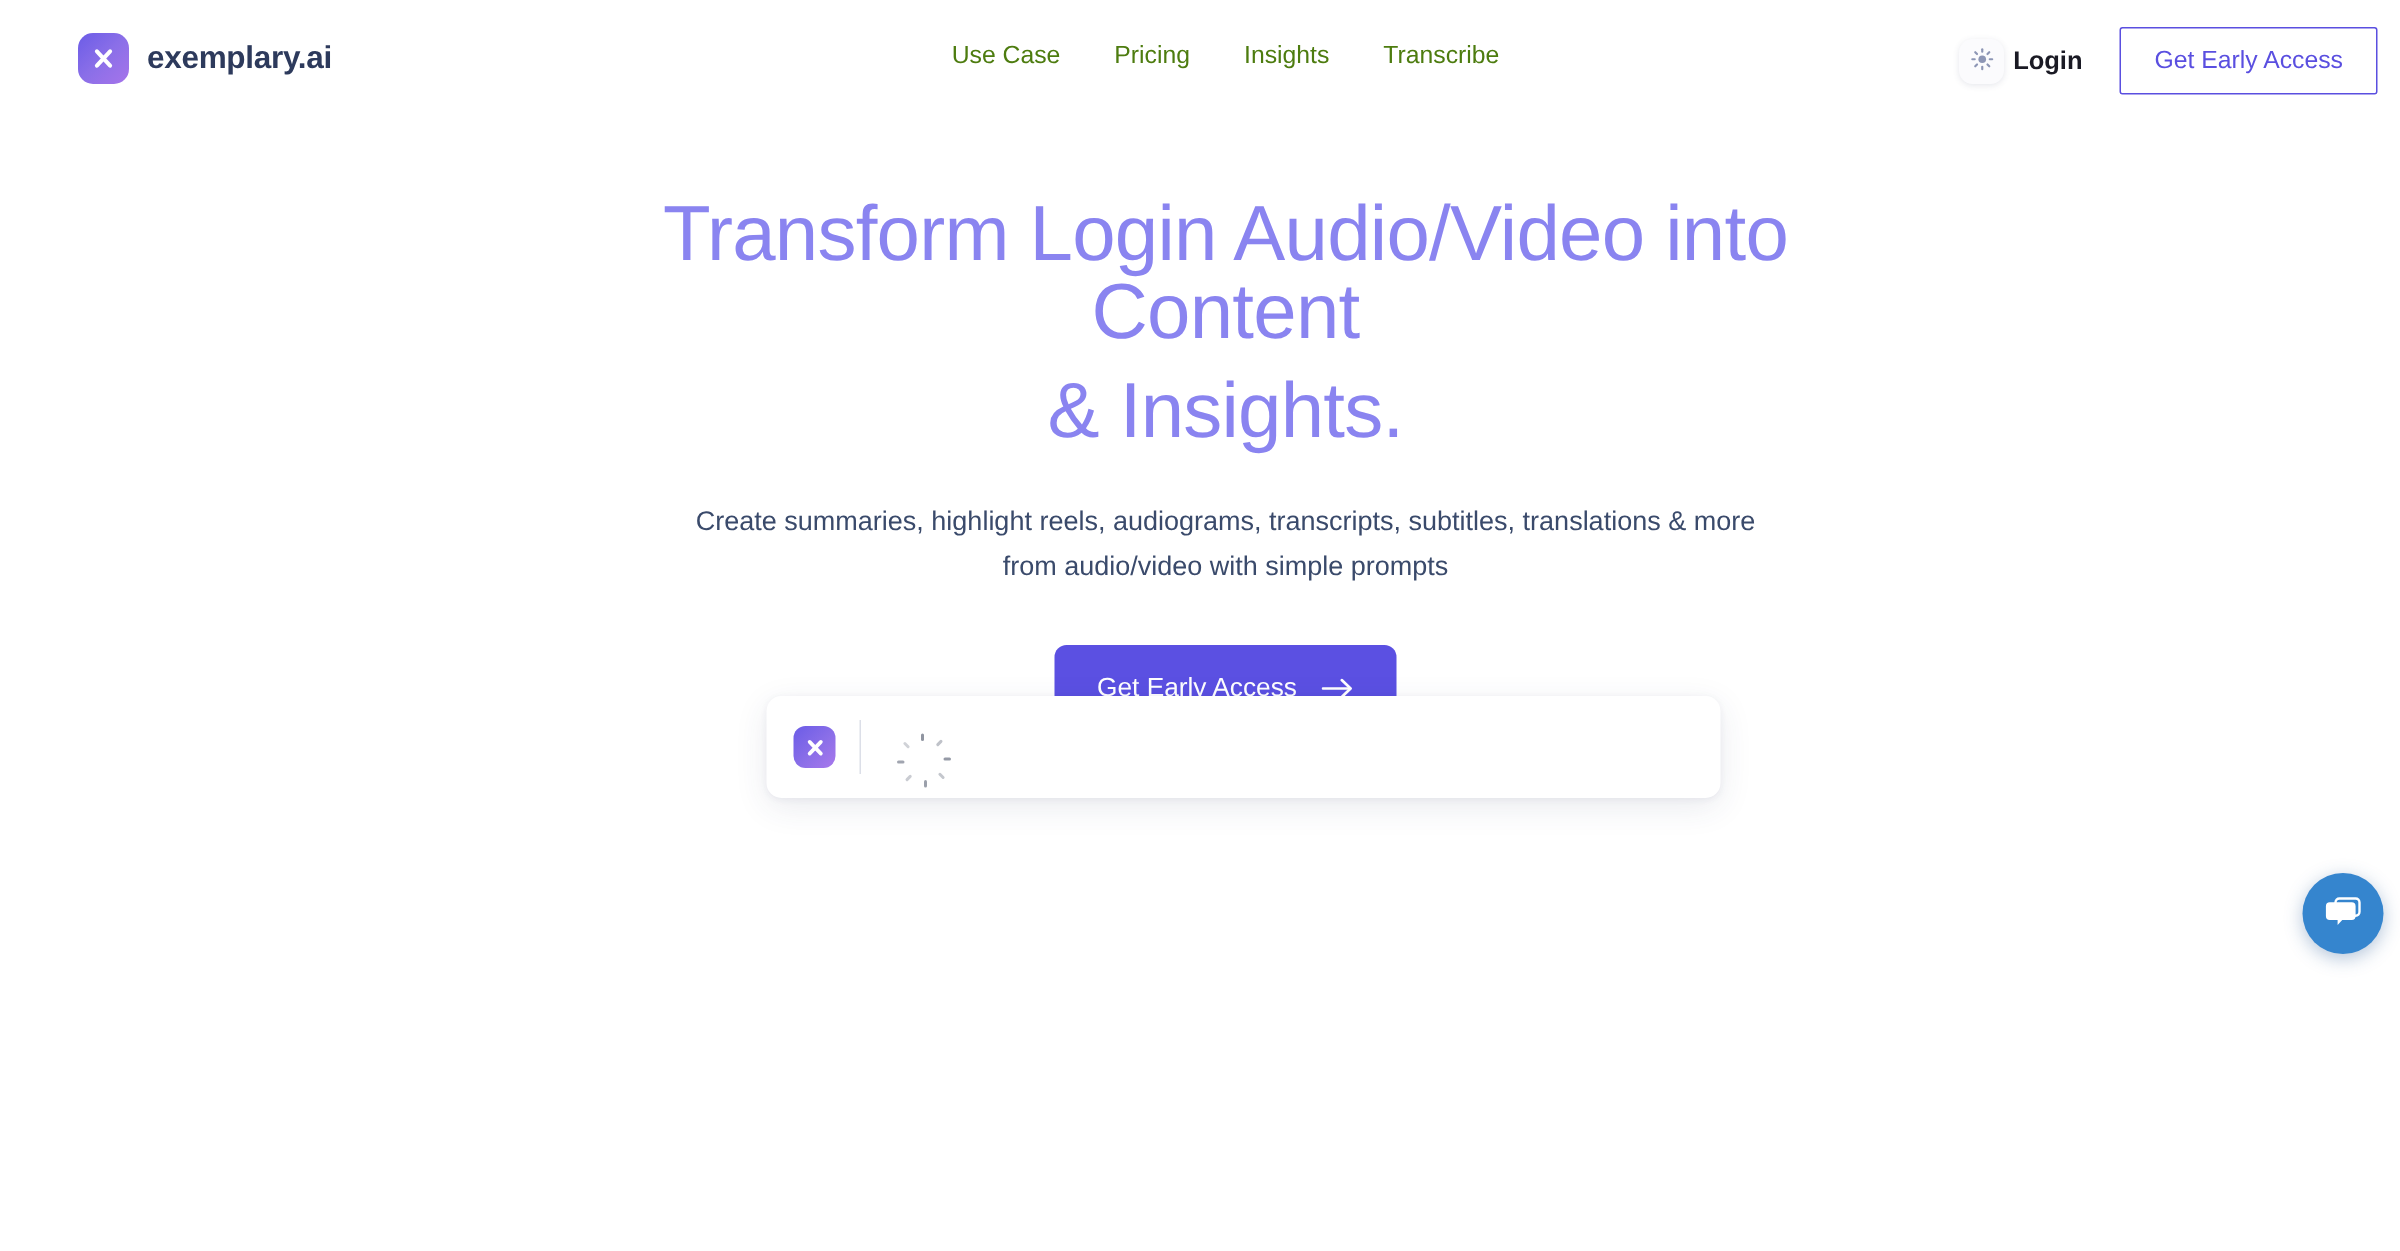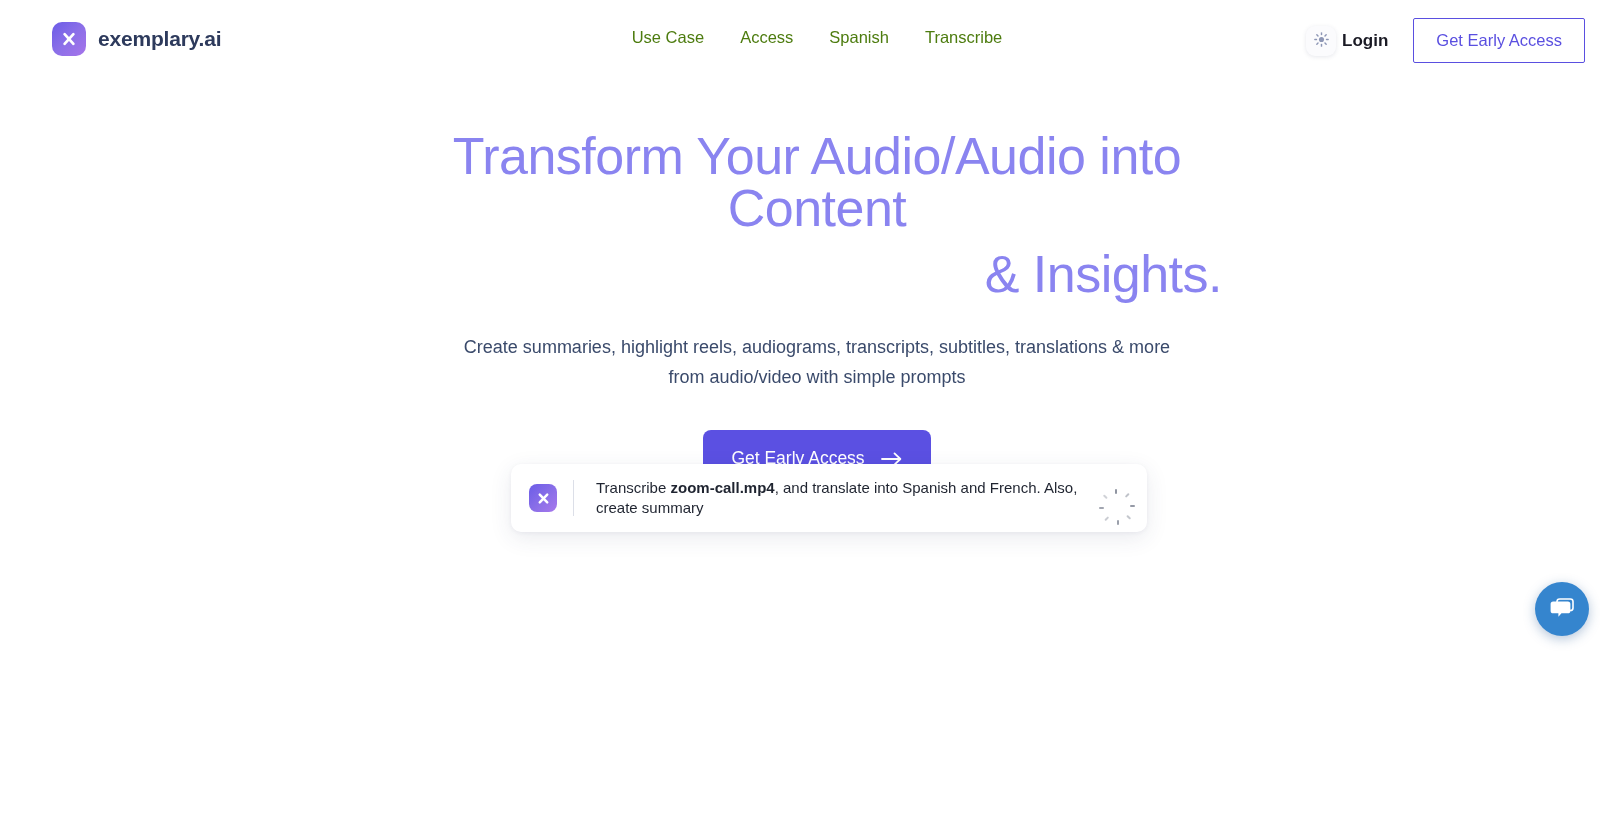--- a/index.html
+++ b/index.html
@@ -134,21 +134,21 @@
 
   .hero-title {
     font-size: 52px;
     line-height: 1.0;
     font-weight: normal;
     color: #8a84f0;
     letter-spacing: -0.5px;
     max-width: 810px;
     margin: 0 auto;
   }
-  .hero-title .line2 { display: block; margin-top: 14px; text-align: right; }
+  .hero-title .line2 { display: block; margin-top: 14px; }
 
   .hero-sub {
     margin: 33px auto 0;
     max-width: 720px;
     font-size: 18px;
     line-height: 1.65;
     color: #3a4a6b;
   }
 
   .hero-cta-wrap {
@@ -262,22 +262,22 @@
       <span class="logo-mark">
         <svg width="20" height="20" viewBox="0 0 20 20" aria-hidden="true">
           <path d="M5.6 5.2 L14.4 14.8 M14.4 5.2 L5.6 14.8" stroke="#ffffff" stroke-width="2.7" stroke-linecap="round"></path>
         </svg>
       </span>
       <span class="brand-name">exemplary.ai</span>
     </a>
 
     <nav class="main-nav">
       <a class="nav-link" href="#">Use Case</a>
-      <a class="nav-link" href="#">Access</a>
-      <a class="nav-link" href="#">Spanish</a>
+      <a class="nav-link" href="#">Pricing</a>
+      <a class="nav-link" href="#">Insights</a>
       <a class="nav-link" href="#">Transcribe</a>
     </nav>
 
     <div class="header-right">
 
       <button class="theme-toggle">
         <span>
           <svg width="17" height="17" viewBox="0 0 20 20" aria-hidden="true">
             <circle cx="10" cy="10" r="3" fill="#8d96b5"></circle>
             <g stroke="#8d96b5" stroke-width="1.7" stroke-linecap="round">
@@ -296,21 +296,21 @@
 
       <a class="login-link" href="#">Login</a>
 
       <button class="header-cta">Get Early Access</button>
     </div>
   </div>
 
   <div class="hero">
 
     <h1 class="hero-title">
-      <span>Transform Your Audio/Audio into Content</span>
+      <span>Transform Login Audio/Video into Content</span>
       <span class="line2">&amp; Insights.</span>
     </h1>
 
     <p class="hero-sub">Create summaries, highlight reels, audiograms, transcripts, subtitles, translations &amp; more from audio/video with simple prompts</p>
 
     <div class="hero-cta-wrap">
       <button class="hero-cta">
         <span>Get Early Access</span>
         <span class="arrow">
           <svg width="22" height="16" viewBox="0 0 22 16" aria-hidden="true">
@@ -325,21 +325,20 @@
   <div class="prompt-card">
 
     <span class="prompt-logo">
       <svg width="17" height="17" viewBox="0 0 20 20" aria-hidden="true">
         <path d="M5.6 5.4 L14.4 14.6 M14.4 5.4 L5.6 14.6" stroke="#ffffff" stroke-width="2.9" stroke-linecap="round"></path>
       </svg>
     </span>
 
     <span class="prompt-divider"></span>
 
-    <div class="prompt-text"><span>Transcribe </span><b>zoom-call.mp4</b><span>, and translate into Spanish and French. Also, create summary</span></div>
 
     <span class="spinner">
       <i style="transform: rotate(0deg) translate(-1px,-9px); opacity:.95"></i>
       <i style="transform: rotate(45deg) translate(-1px,-9px); opacity:.55"></i>
       <i style="transform: rotate(90deg) translate(-1px,-9px); opacity:.9"></i>
       <i style="transform: rotate(135deg) translate(-1px,-9px); opacity:.5"></i>
       <i style="transform: rotate(180deg) translate(-1px,-9px); opacity:.85"></i>
       <i style="transform: rotate(225deg) translate(-1px,-9px); opacity:.45"></i>
       <i style="transform: rotate(270deg) translate(-1px,-9px); opacity:.8"></i>
       <i style="transform: rotate(315deg) translate(-1px,-9px); opacity:.4"></i>

